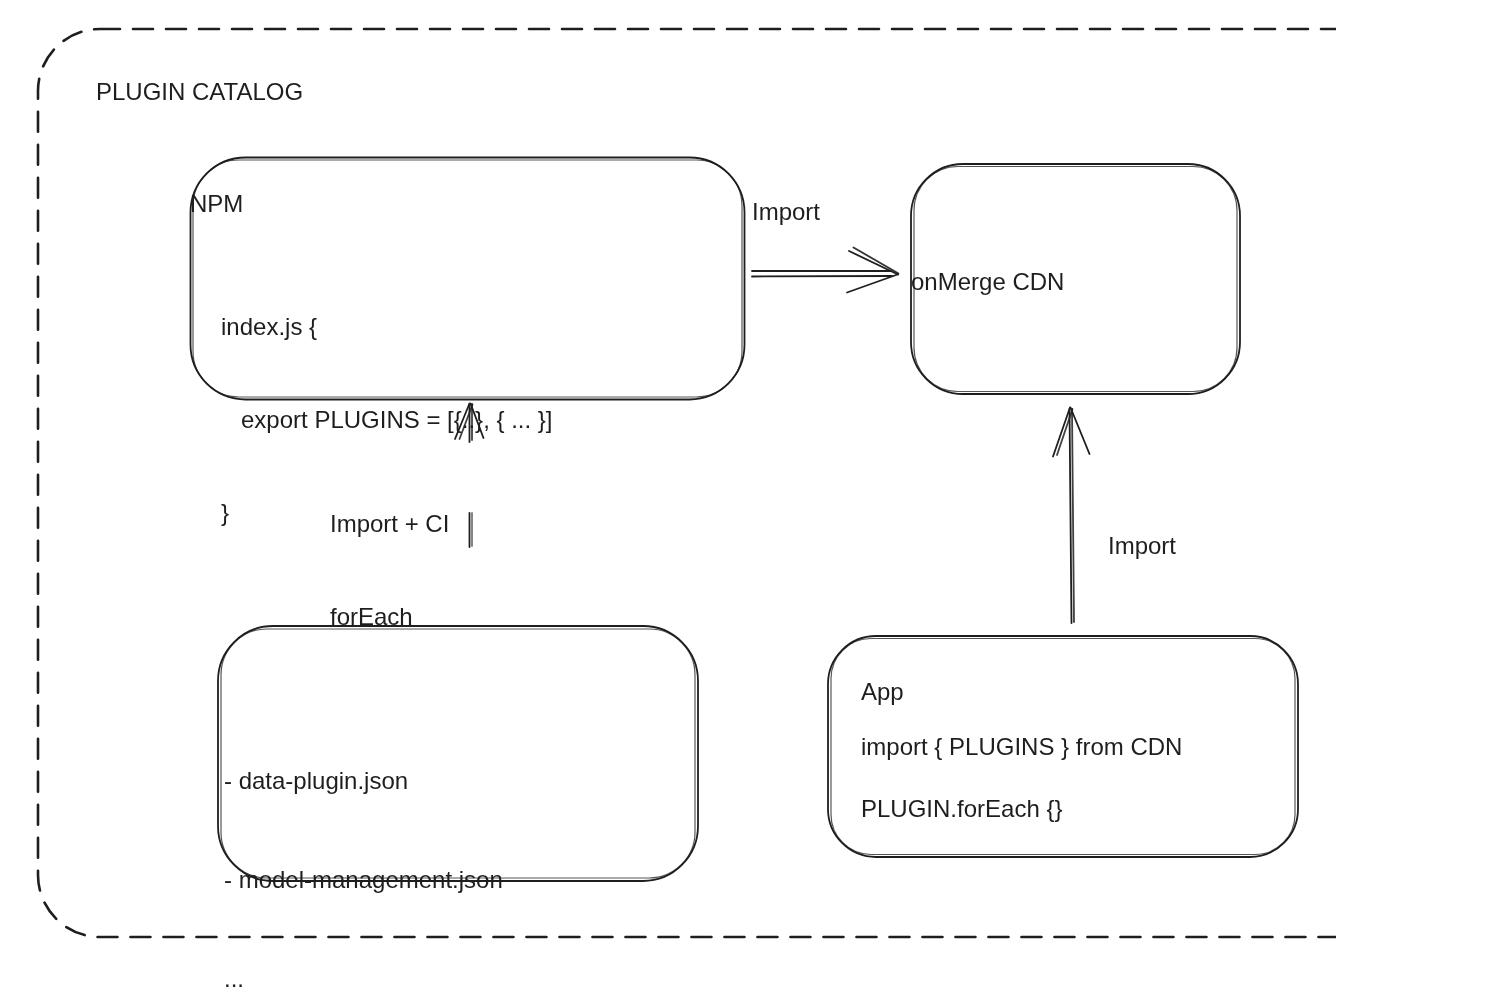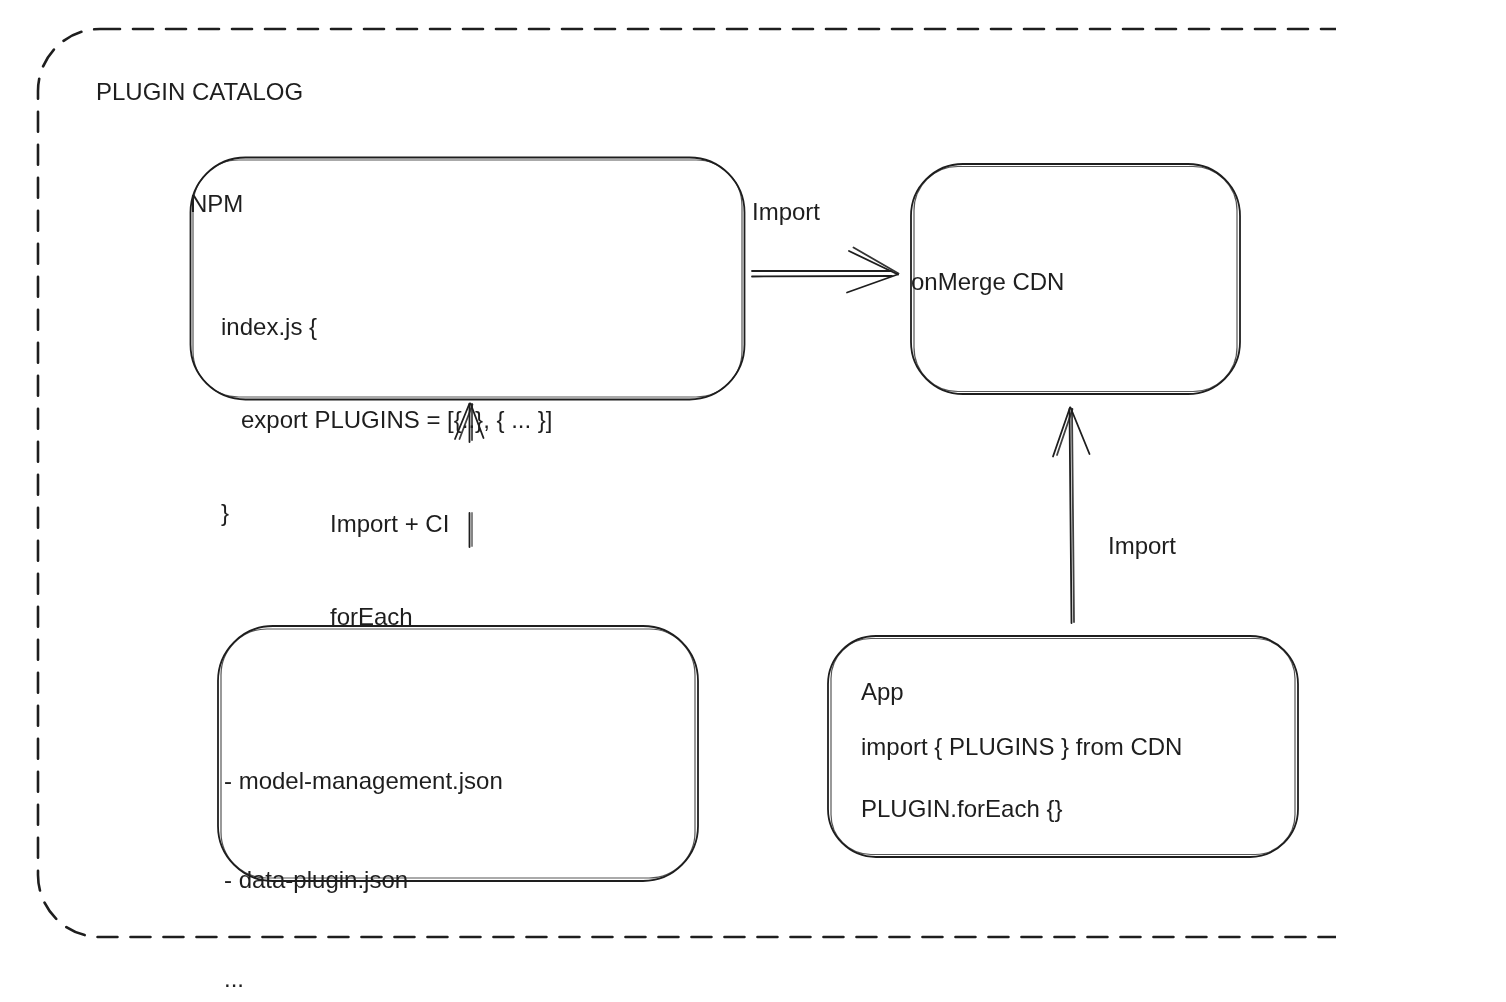--- a/index.html
+++ b/index.html
@@ -103,22 +103,22 @@
   <div class="txt center" style="left:752px; top:196px; width:148px;">Import</div>
 
   <div class="txt center" style="left:911px; top:266px; width:329px;">onMerge CDN</div>
 
   <div class="txt center" style="left:330px; top:446px; width:275px;">
     <div>Import + CI</div>
     <div>forEach</div>
   </div>
 
   <div class="txt files" style="left:224px; top:698px;">
+    <div>- data-plugin.json</div>
     <div>- model-management.json</div>
-    <div>- data-plugin.json</div>
     <div>...</div>
   </div>
 
   <div class="txt" style="left:861px; top:676px;">App</div>
   <div class="txt" style="left:861px; top:731px;">import { PLUGINS } from CDN</div>
   <div class="txt" style="left:861px; top:793px;">PLUGIN.forEach {}</div>
 
   <div class="txt" style="left:1108px; top:530px;">Import</div>
 
 </div>

